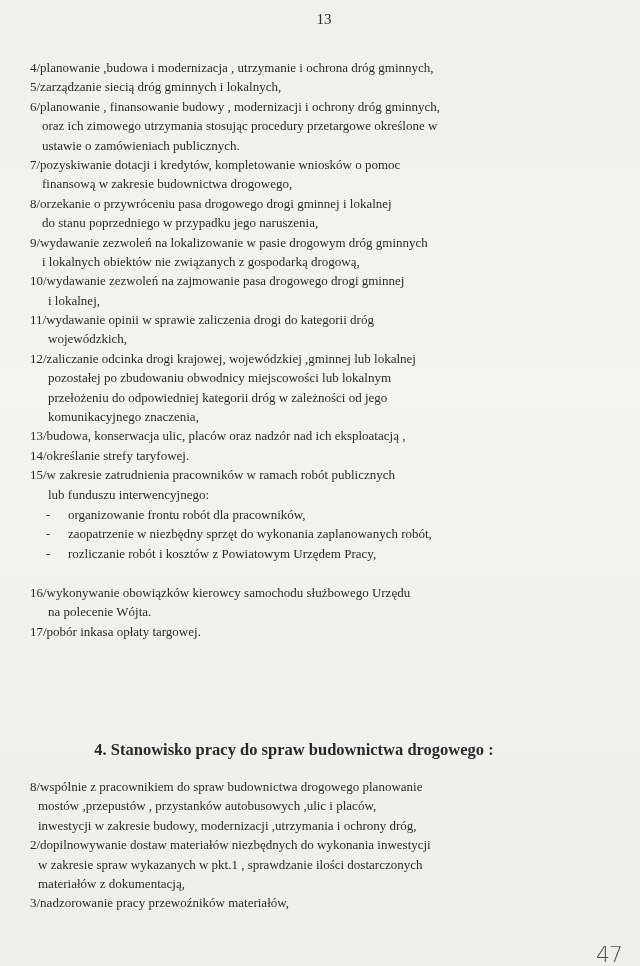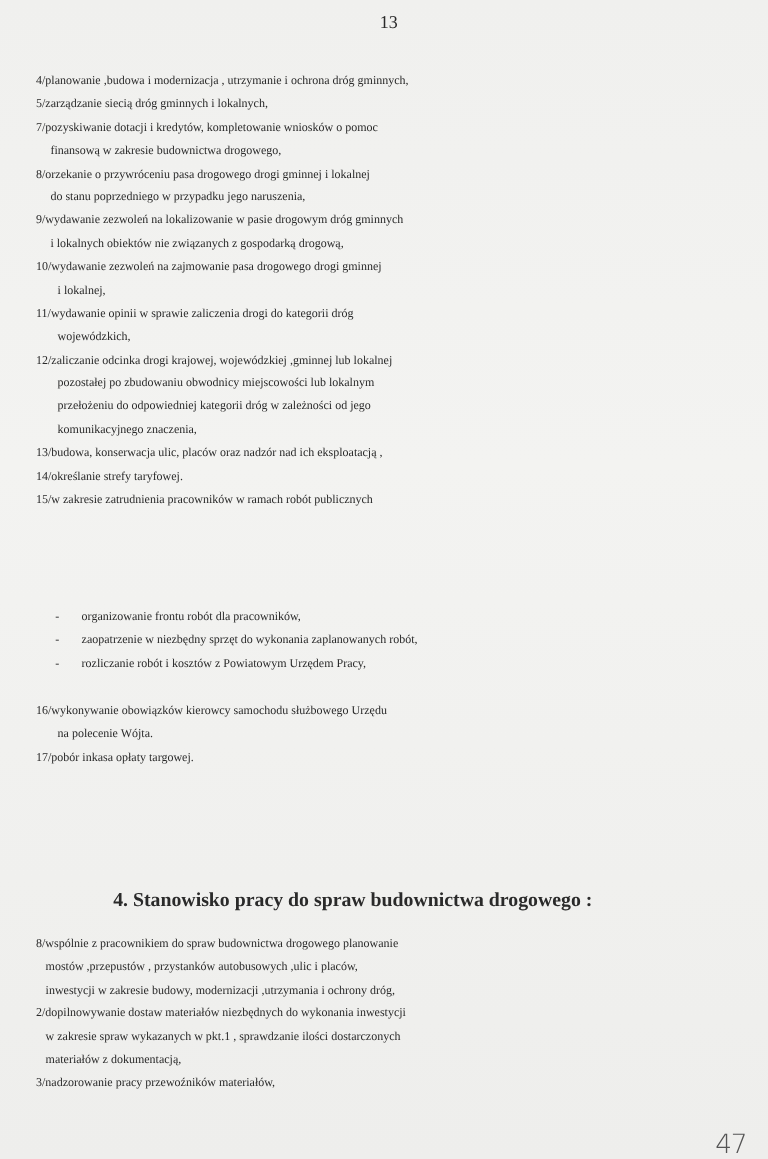--- a/index.html
+++ b/index.html
@@ -23,21 +23,21 @@
       left: 4px;
       width: 640px;
       text-align: center;
       font-size: 15px;
       line-height: 18px;
     }
     .block {
       position: absolute;
       left: 30px;
       width: 580px;
-      font-size: 10px;
+      font-size: 13px;
       line-height: 19.4px;
       white-space: nowrap;
     }
     .line { display: block; height: 19.4px; }
     .cont1 { padding-left: 8px; }
     .cont2 { padding-left: 12px; }
     .cont3 { padding-left: 18px; }
     .dash { padding-left: 16px; }
     .dash .d { display: inline-block; width: 22px; }
     .section-heading {
@@ -70,20 +70,25 @@
   <div class="page-number">13</div>
 
   <div class="block" id="part1" style="top:58px;">
       <div>
         <span class="line">4/planowanie ,budowa i modernizacja , utrzymanie i ochrona dróg gminnych,</span>
       </div>
       <div>
         <span class="line">5/zarządzanie siecią dróg gminnych i lokalnych,</span>
       </div>
       <div>
+        <span class="line">6/planowanie , finansowanie budowy , modernizacji i ochrony dróg gminnych,</span>
+        <span class="line cont2">oraz ich zimowego utrzymania stosując procedury przetargowe określone w</span>
+        <span class="line cont2">ustawie  o zamówieniach publicznych.</span>
+      </div>
+      <div>
         <span class="line">7/pozyskiwanie dotacji i kredytów, kompletowanie wniosków o pomoc</span>
         <span class="line cont2">finansową w zakresie budownictwa drogowego,</span>
       </div>
       <div>
         <span class="line">8/orzekanie o przywróceniu pasa  drogowego drogi gminnej i lokalnej</span>
         <span class="line cont2">do stanu poprzedniego w przypadku jego naruszenia,</span>
       </div>
       <div>
         <span class="line">9/wydawanie zezwoleń na lokalizowanie w pasie drogowym dróg gminnych</span>
         <span class="line cont2">i lokalnych obiektów nie związanych z gospodarką drogową,</span>
@@ -103,20 +108,21 @@
         <span class="line cont3">komunikacyjnego znaczenia,</span>
       </div>
       <div>
         <span class="line">13/budowa, konserwacja ulic, placów oraz nadzór nad ich eksploatacją ,</span>
       </div>
       <div>
         <span class="line">14/określanie strefy taryfowej.</span>
       </div>
       <div>
         <span class="line">15/w zakresie zatrudnienia pracowników w ramach robót publicznych</span>
+        <span class="line cont3">lub funduszu interwencyjnego:</span>
       </div>
     </div>
 
   <div class="block" id="dashes" style="top:505px;">
       <div class="line dash"><span class="d">-</span><span>organizowanie frontu robót dla pracowników,</span></div>
       <div class="line dash"><span class="d">-</span><span>zaopatrzenie w niezbędny sprzęt do wykonania zaplanowanych robót,</span></div>
       <div class="line dash"><span class="d">-</span><span>rozliczanie robót i kosztów z Powiatowym Urzędem Pracy,</span></div>
     </div>
 
   <div class="block" id="part2" style="top:583px;">

